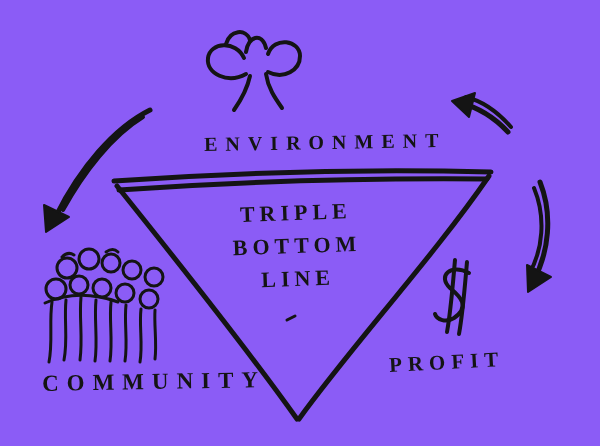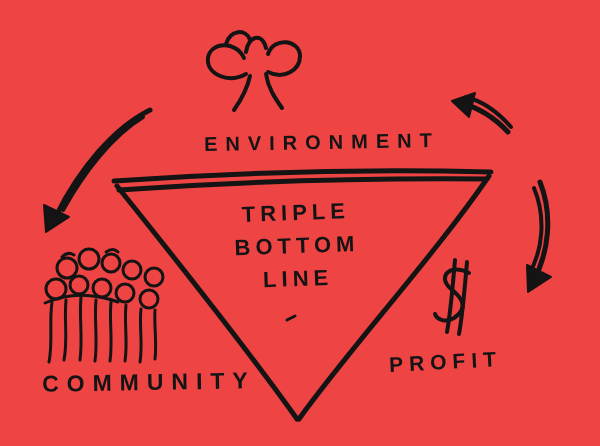--- a/index.html
+++ b/index.html
@@ -1,21 +1,21 @@
 <!DOCTYPE html>
 <html><head>
 <meta charset="utf-8">
 <style>
   html,body { margin:0; padding:0; background:#ffffff; }
   .canvas {
     position:relative;
     width:600px; height:446px;
-    background:#ef4444;
+    background:#8b5cf6;
     overflow:hidden;
-    font-family:Liberation Sans, sans-serif;
+    font-family:Liberation Serif, serif;
   }
   .sketch {
     position:absolute; left:0; top:0;
   }
   .label {
     position:absolute;
     font-weight:700;
     color:#141414;
     white-space:nowrap;
     user-select:none;

